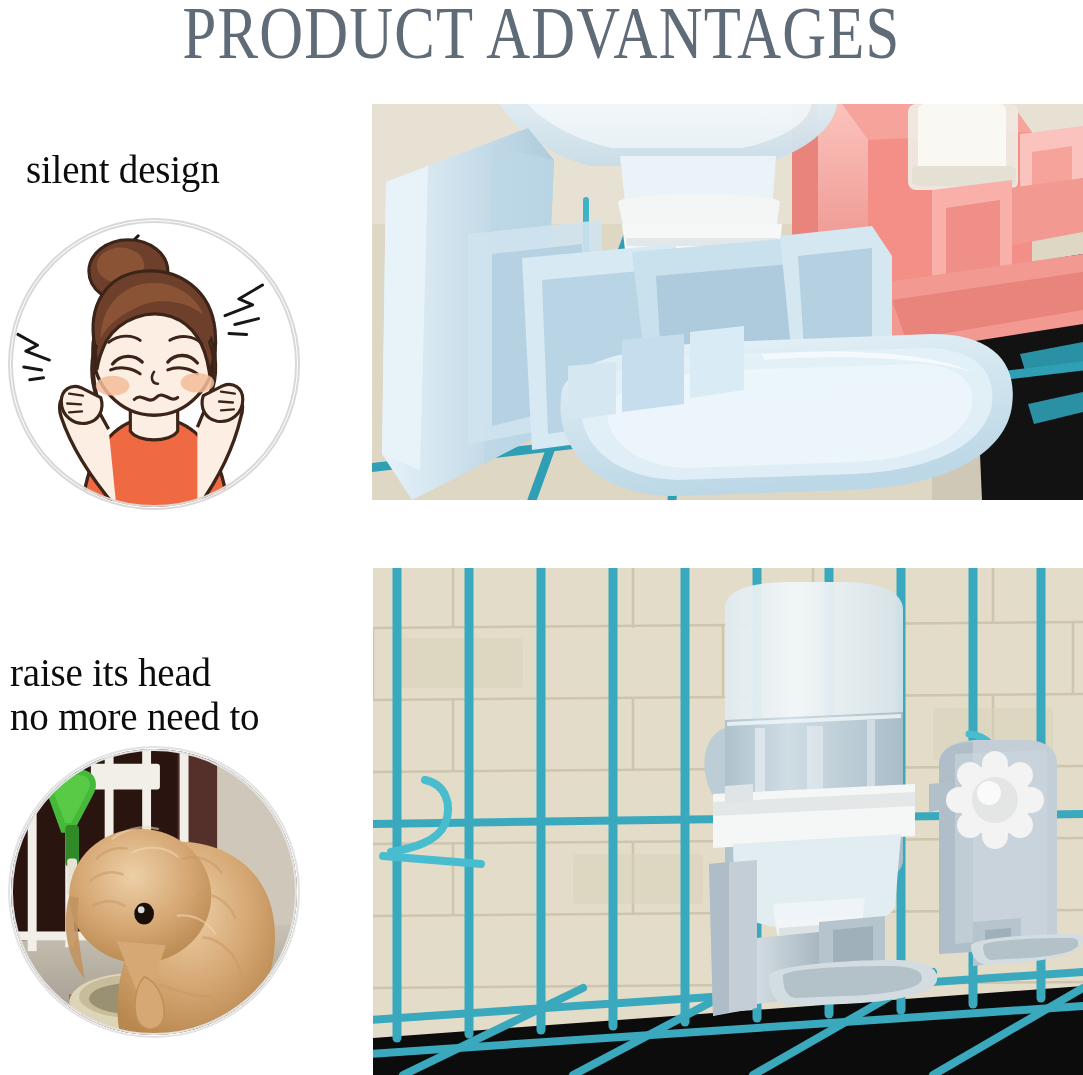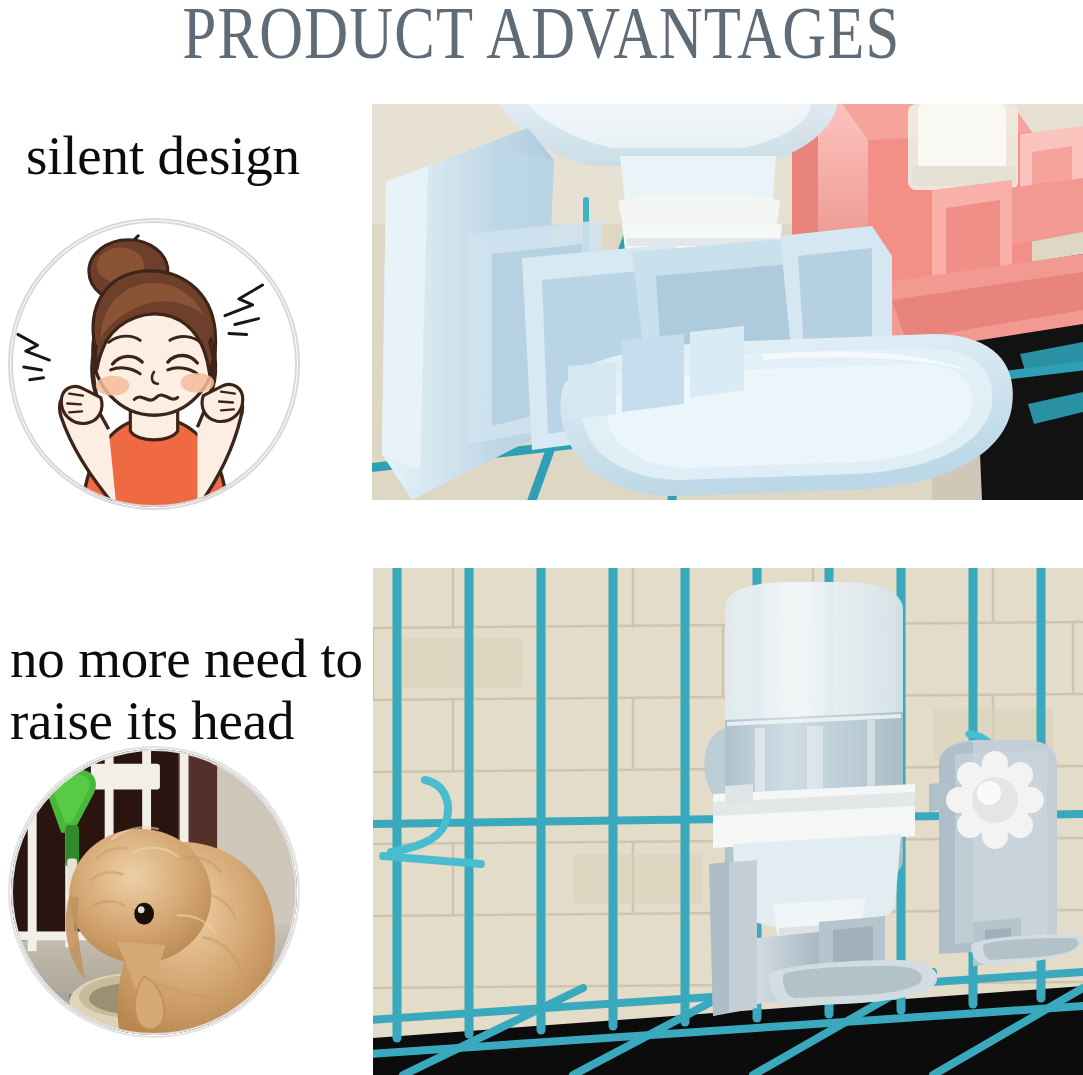--- a/index.html
+++ b/index.html
@@ -31,24 +31,25 @@
     transform-origin: 50% 50%;
     white-space: nowrap;
     line-height: 1.0;
   }
 
   
   .feature-label {
     position: absolute;
     color: #0c0c0c;
     font-family: "Liberation Serif", "DejaVu Serif", serif;
-    font-size: 55px;
+    font-size: 39px;
     font-weight: 400;
     line-height: 1.12;
     letter-spacing: -0.2px;
+    margin-top: 23px;
   }
   #label-silent  { left: 26px; top: 125px; }
   #label-raise   { left: 10px; top: 628px; }
 
   .circle-frame {
     position: absolute;
     width: 292px;
     height: 292px;
     border-radius: 50%;
     overflow: hidden;
@@ -154,22 +155,22 @@
         <path d="M214 174 L228 176"></path>
           <path d="M212 184 L226 185"></path>
           <path d="M214 193 L227 192"></path>
       </g>
     </g>
     <circle cx="146" cy="146" r="144" fill="none" stroke="#d8d8d8" stroke-width="2"></circle>
   </svg>
 </div>
 
 <div class="feature-label" id="label-raise">
+  <div>raise its head</div>
   <div>no more need to</div>
-  <div>raise its head</div>
 </div>
 
 <div class="circle-frame" id="circle-raise">
   <svg viewBox="0 0 292 292" xmlns="http://www.w3.org/2000/svg">
     <defs>
       <clipPath id="clipC2">
           <circle cx="146" cy="146" r="145"></circle>
         </clipPath>
       <radialGradient id="furG" cx="45%" cy="35%" r="70%">
         <stop offset="0%" stop-color="#edd0a7"></stop>

